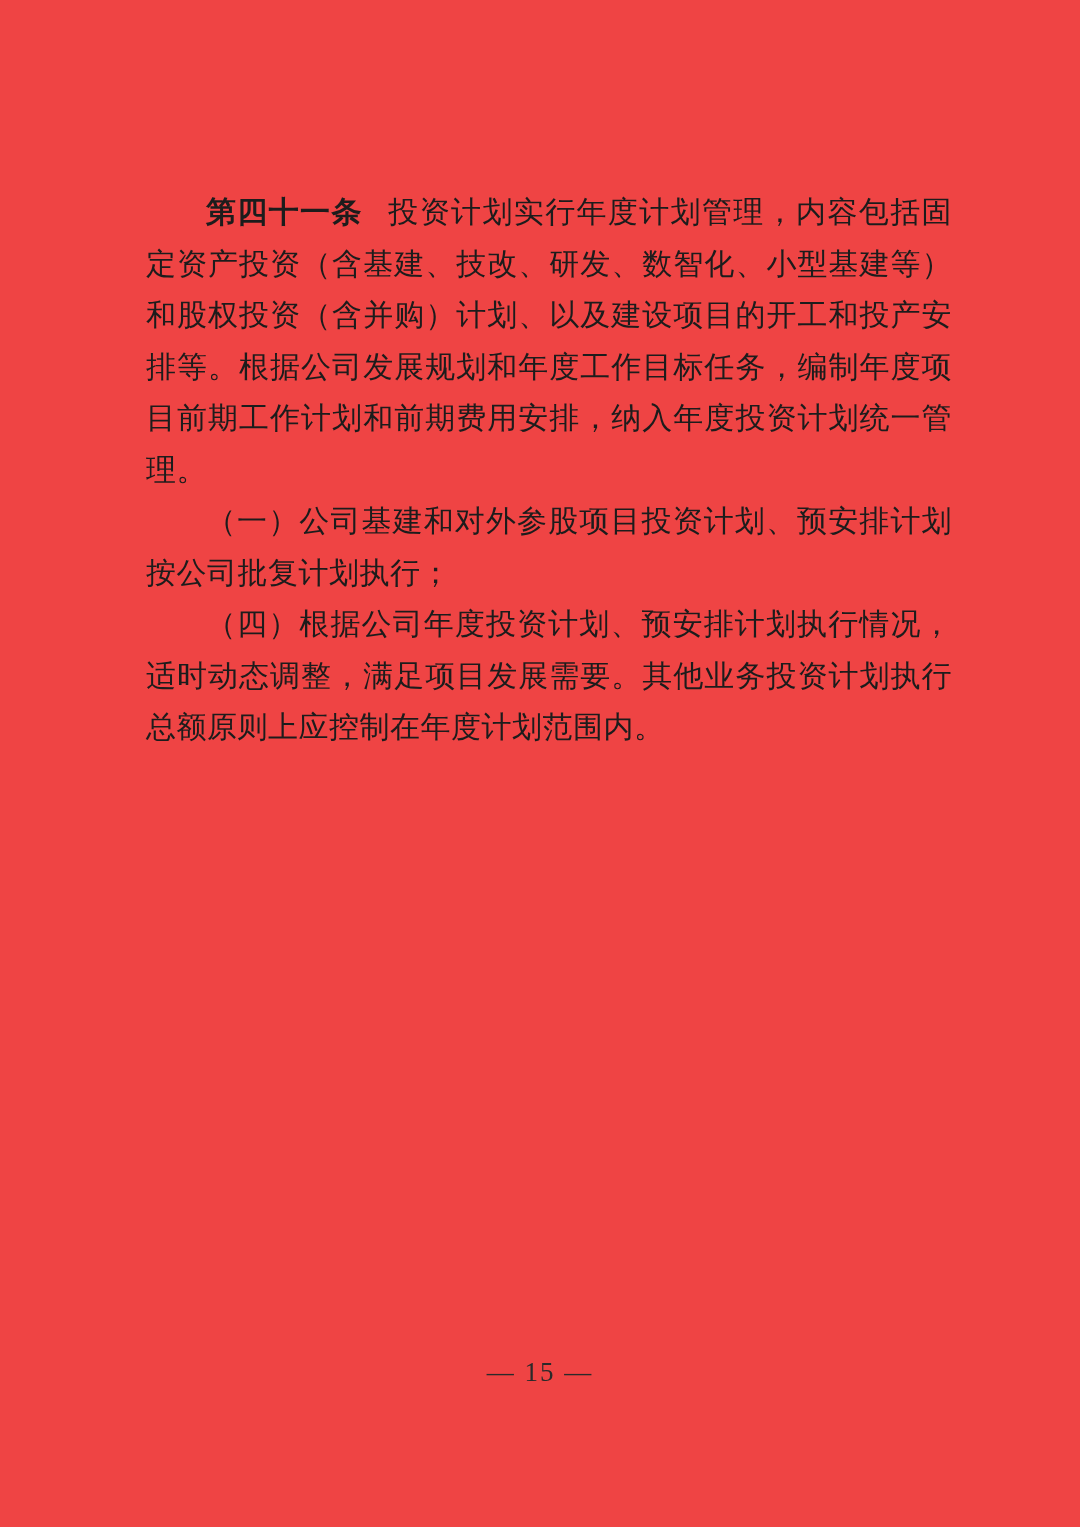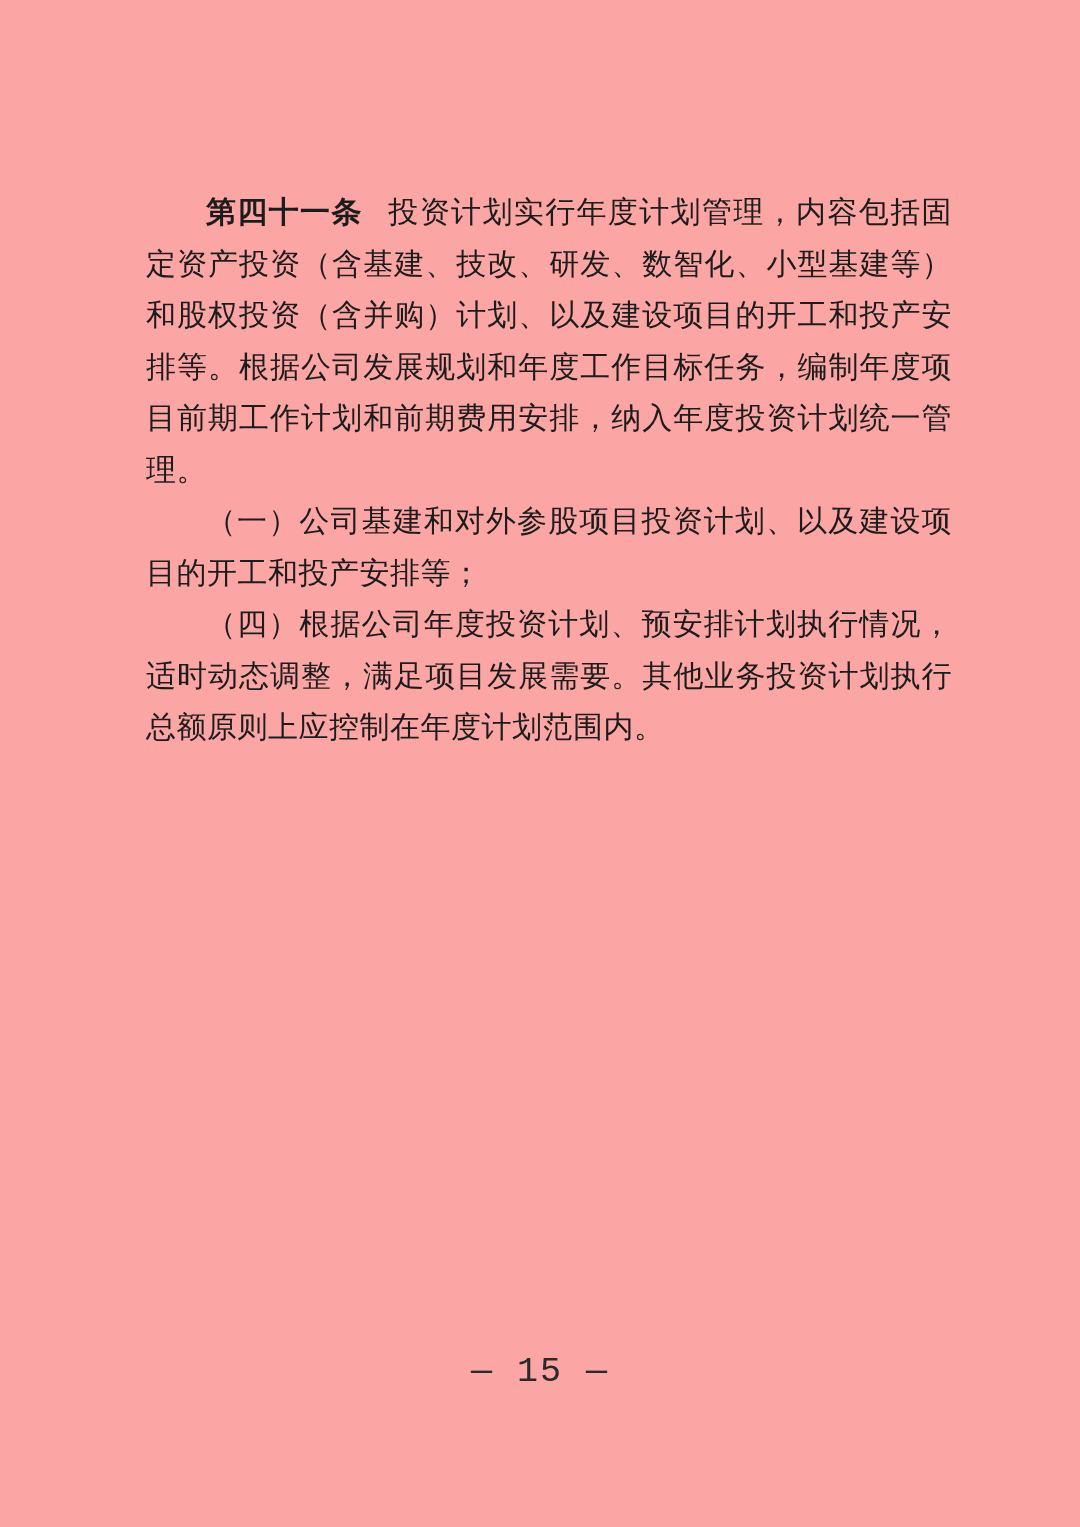--- a/index.html
+++ b/index.html
@@ -4,21 +4,21 @@
 <style>
   html, body {
     margin: 0;
     padding: 0;
     background: #ffffff;
   }
   .page {
     position: relative;
     width: 1080px;
     height: 1527px;
-    background: #fca5a5;
+    background: #ef4444;
     overflow: hidden;
     font-family: "Liberation Serif", "DejaVu Serif", serif;
     color: #1c1c1c;
   }
   .doc-body {
     position: absolute;
     top: 186px;
     left: 146px;
     width: 806px;
   }
@@ -36,41 +36,40 @@
   }
   .article-head:not(:empty) {
     margin-right: 0.85em;
   }
   .page-number {
     position: absolute;
     top: 1352px;
     left: 0;
     width: 100%;
     text-align: center;
-    font-size: 35px;
+    font-size: 27px;
     line-height: 40px;
     color: #2a2a2a;
     letter-spacing: 2px;
-    font-family: Liberation Mono, monospace;
   }
 </style>
 </head>
 <body>
 
 <div class="page">
   <div class="doc-body">
 
     <p class="para">
       <span class="article-head">第四十一条</span><span class="body-text">投资计划实行年度计划管理，内容包括固定资产投资（含基建、技改、研发、数智化、小型基建等）和股权投资（含并购）计划、以及建设项目的开工和投产安排等。根据公司发展规划和年度工作目标任务，编制年度项目前期工作计划和前期费用安排，纳入年度投资计划统一管理。</span>
     </p>
 
 
 
     <p class="para">
-      <span class="article-head"></span><span class="body-text">（一）公司基建和对外参股项目投资计划、以及建设项目的开工和投产安排等；</span>
+      <span class="article-head"></span><span class="body-text">（一）公司基建和对外参股项目投资计划、预安排计划按公司批复计划执行；</span>
     </p>
 
 
 
     <p class="para">
       <span class="article-head"></span><span class="body-text">（四）根据公司年度投资计划、预安排计划执行情况，适时动态调整，满足项目发展需要。其他业务投资计划执行总额原则上应控制在年度计划范围内。</span>
     </p>
 
 
   </div>

